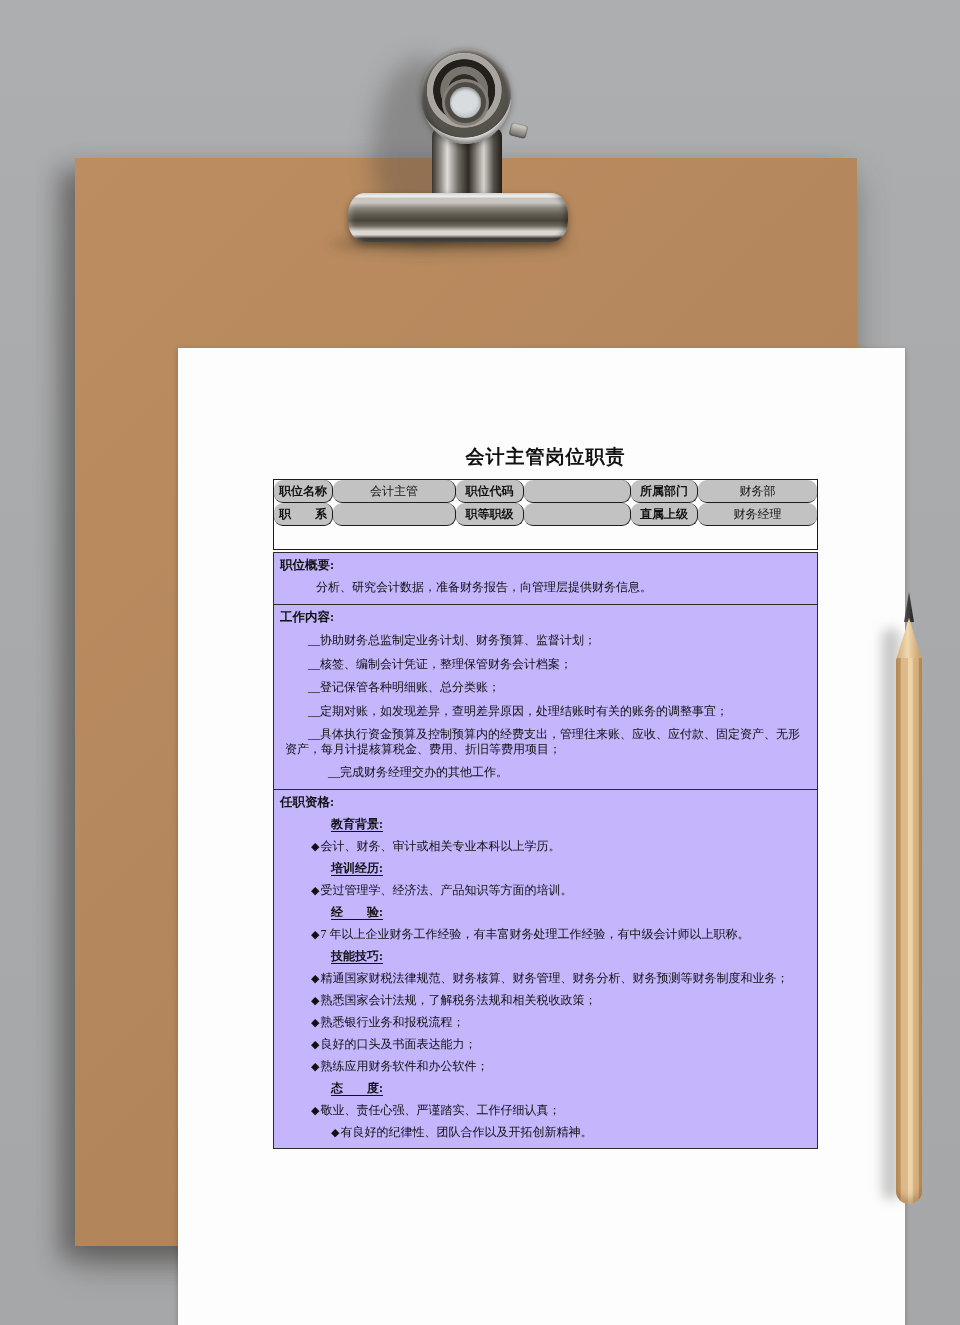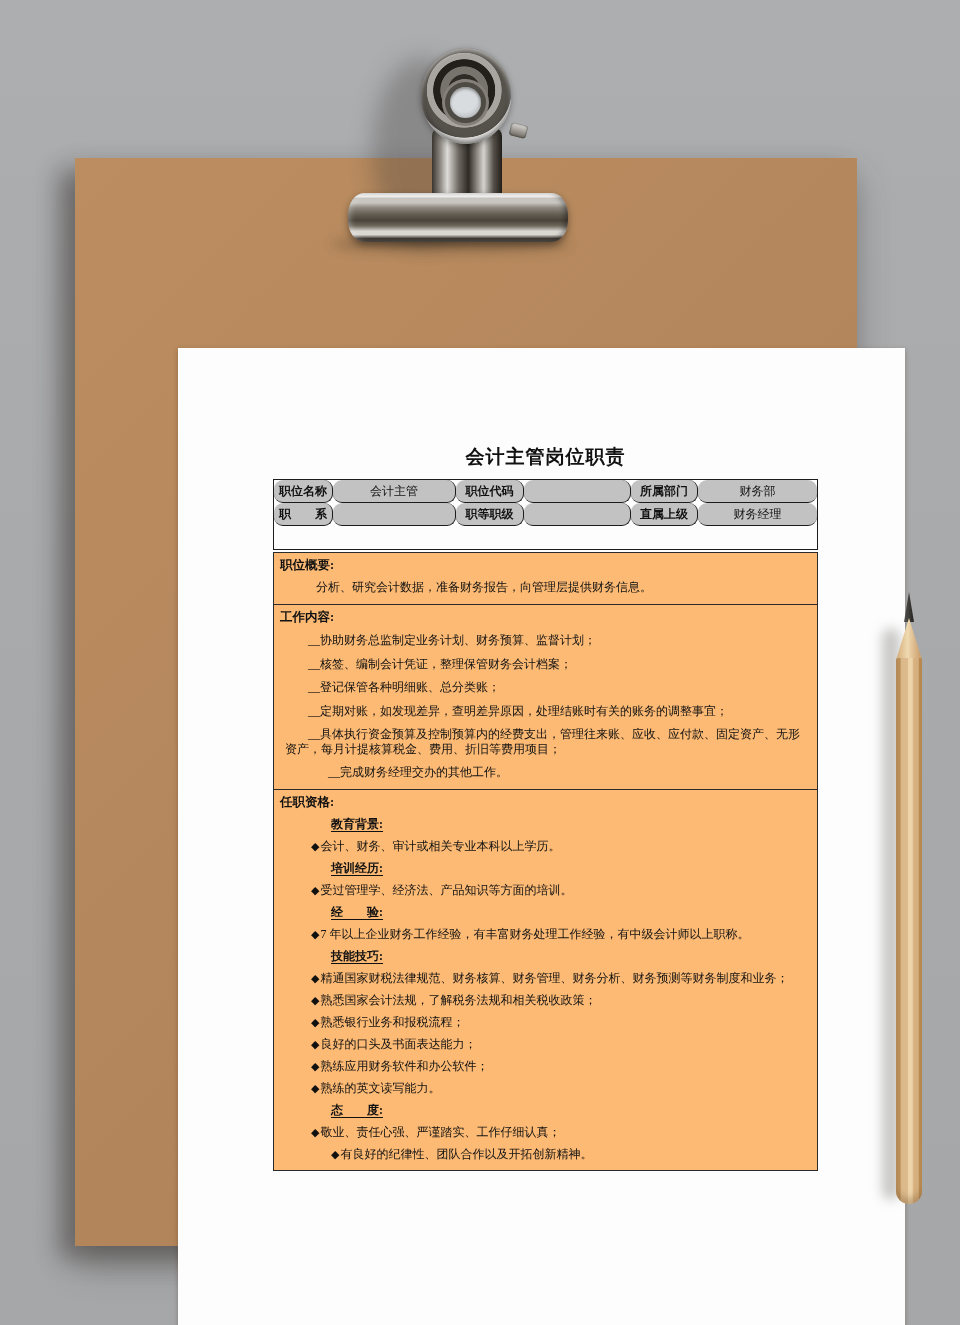--- a/index.html
+++ b/index.html
@@ -47,21 +47,21 @@
     font-size:12px; overflow:hidden; white-space:nowrap;border-radius:9px;
   }
   .info-cell:nth-child(6n) { border-right:none; }
   .info-cell:nth-child(n+13) { border-bottom:none;margin-top:34px; }
   .info-cell.label { font-weight:bold; }
 
   
   .mainbox {
     position:absolute; left:95px; top:204px; width:545px;
     border:1px solid #2b2b2b;
-    background:#fdba74;
+    background:#c4b5fd;
   }
   .section { padding:5px 8px 9px 6px; font-size:12px; }
   .section + .section { border-top:1px solid #2b2b2b; }
   .sec-label { font-weight:bold; font-size:12.5px; line-height:14px; }
 
   .overview-text { margin:8px 0 0 0; text-indent:36px; line-height:15px; }
 
   .duty { margin:9px 0 0 0; padding-left:5px; text-indent:23px; line-height:14.5px; }
   .duty.more { text-indent:43px; }
   .duty-prefix { letter-spacing:0; }
@@ -205,21 +205,20 @@
 
           <p class="qhead">经　　验:</p>
           <p class="qitem"><span class="bullet">◆</span><span>7 年以上企业财务工作经验，有丰富财务处理工作经验，有中级会计师以上职称。</span></p>
 
           <p class="qhead">技能技巧:</p>
           <p class="qitem"><span class="bullet">◆</span><span>精通国家财税法律规范、财务核算、财务管理、财务分析、财务预测等财务制度和业务；</span></p>
           <p class="qitem"><span class="bullet">◆</span><span>熟悉国家会计法规，了解税务法规和相关税收政策；</span></p>
           <p class="qitem"><span class="bullet">◆</span><span>熟悉银行业务和报税流程；</span></p>
           <p class="qitem"><span class="bullet">◆</span><span>良好的口头及书面表达能力；</span></p>
           <p class="qitem"><span class="bullet">◆</span><span>熟练应用财务软件和办公软件；</span></p>
-          <p class="qitem"><span class="bullet">◆</span><span>熟练的英文读写能力。</span></p>
 
           <p class="qhead">态　　度:</p>
           <p class="qitem"><span class="bullet">◆</span><span>敬业、责任心强、严谨踏实、工作仔细认真；</span></p>
           <p class="qitem nested"><span class="bullet">◆</span><span>有良好的纪律性、团队合作以及开拓创新精神。</span></p>
         </div>
 
       </div>
     </div>
   </div>
 

